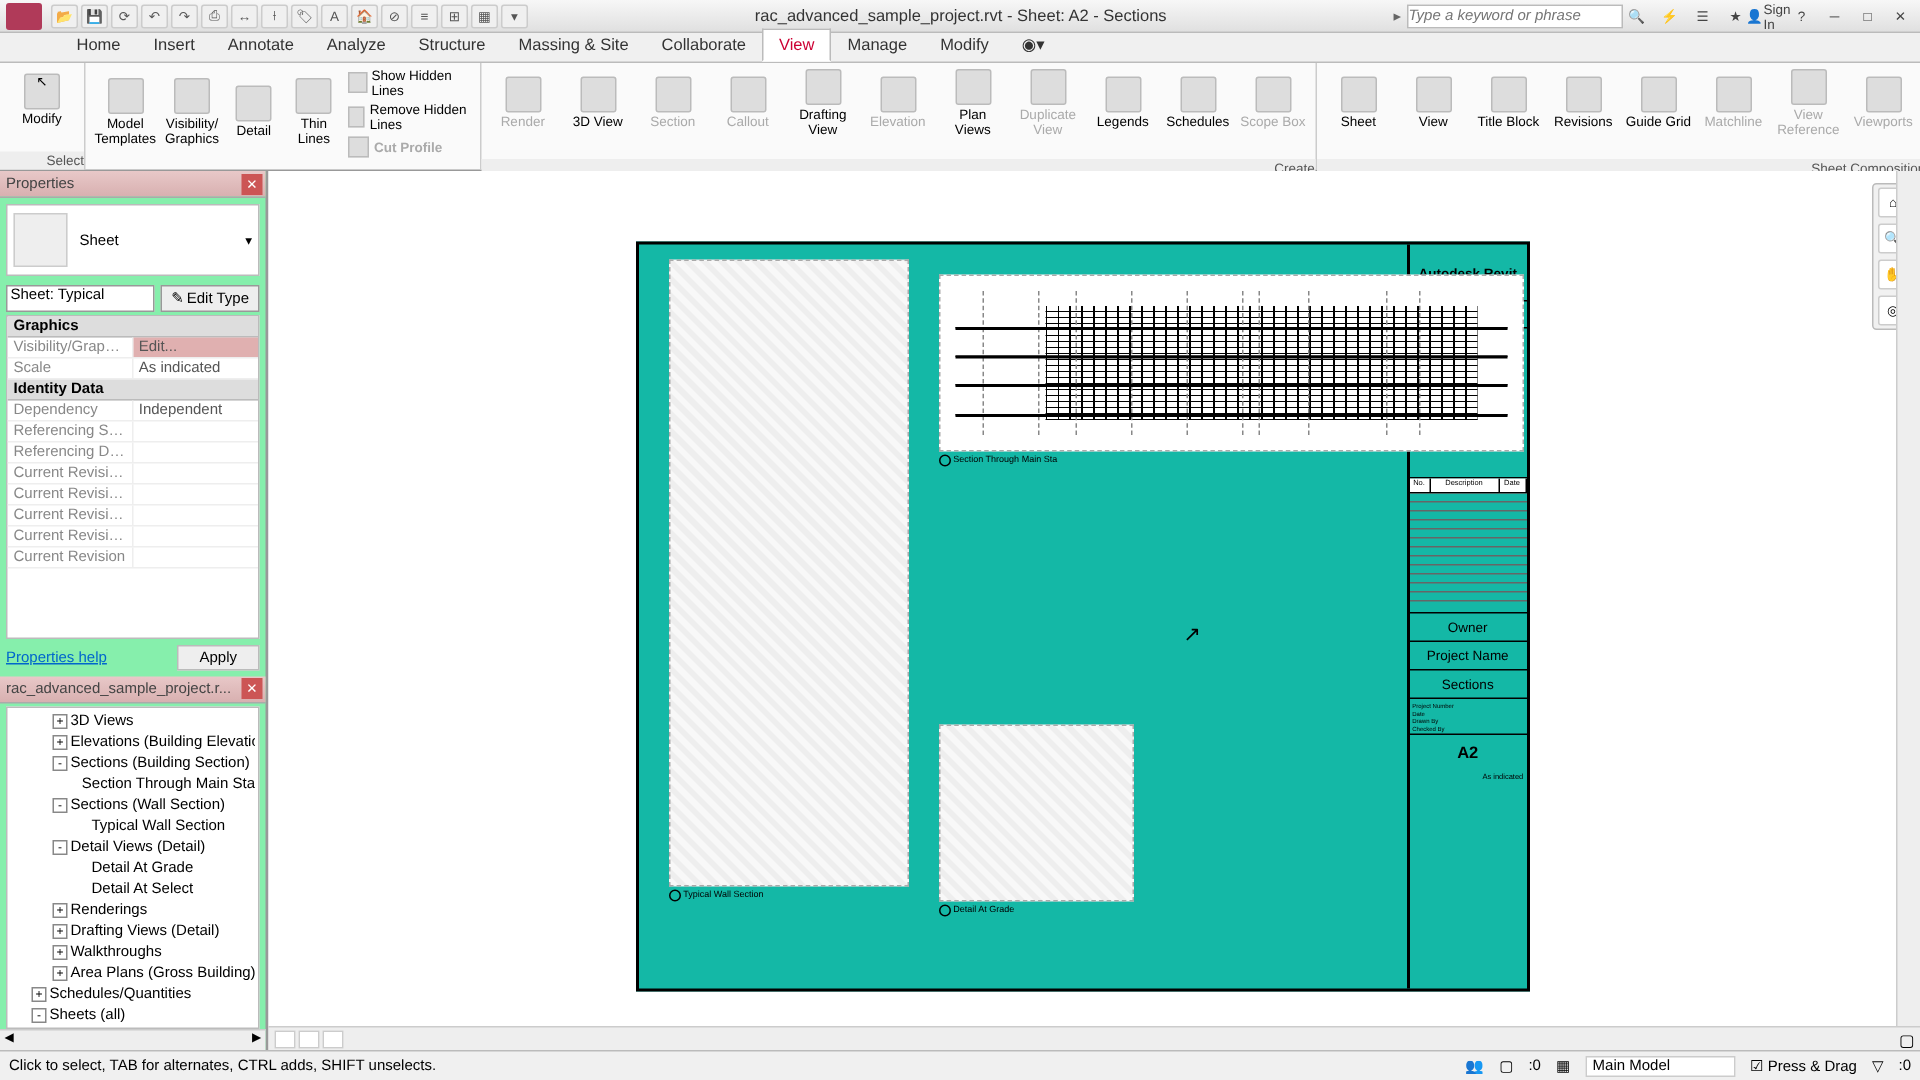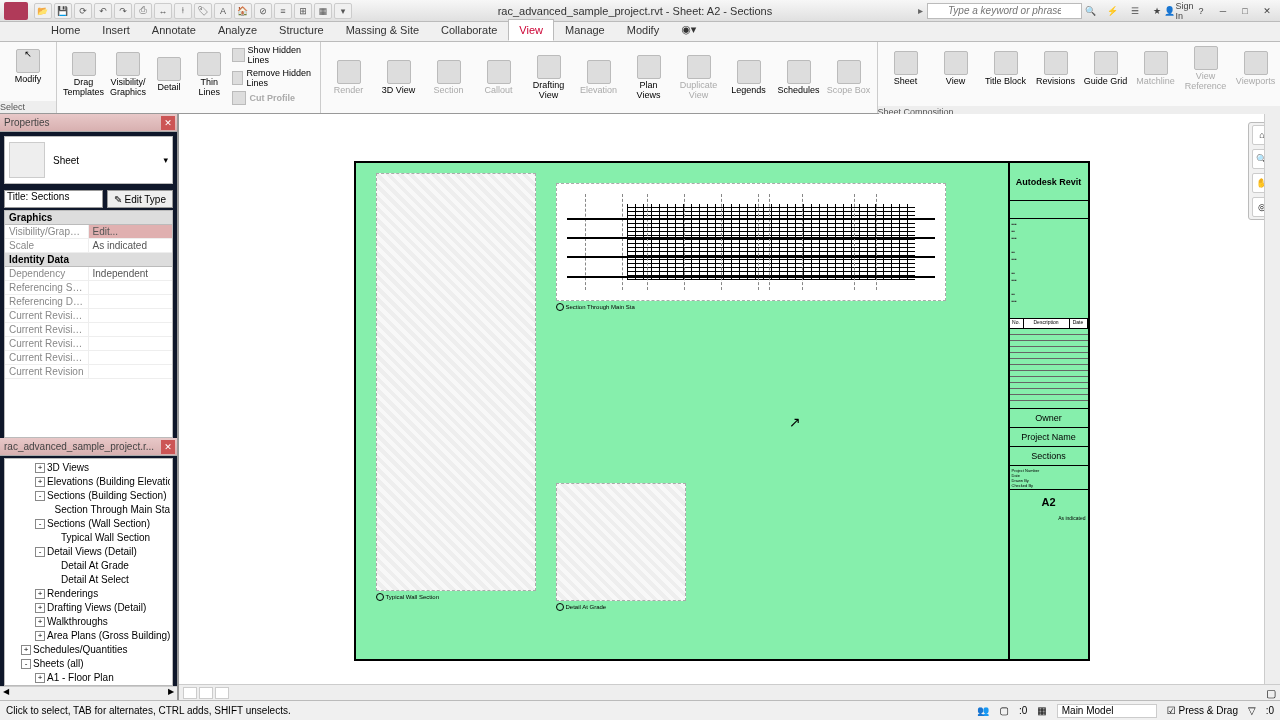--- a/index.html
+++ b/index.html
@@ -4,47 +4,47 @@
 <style>
 * { margin: 0; padding: 0; box-sizing: border-box; font-family: "Segoe UI", Tahoma, sans-serif; }
 body { width: 1280px; height: 720px; background: #e8e8e8; overflow: hidden; font-size: 11px; position: relative; }
 
 
 .title-bar { height: 22px; background: linear-gradient(#f7f7f7,#e0e0e0); border-bottom: 1px solid #bbb; display: flex; align-items: center; padding: 0 4px; }
 .app-icon { width: 24px; height: 18px; background: #b03a59; border-radius: 2px; margin-right: 6px; }
 .qat { display: flex; gap: 2px; align-items: center; }
 .qat-btn { width: 18px; height: 16px; background: #f0f0f0; border: 1px solid #ccc; border-radius: 2px; display: flex; align-items: center; justify-content: center; font-size: 9px; color: #555; }
 .title-text { flex: 1; text-align: center; font-size: 11px; color: #333; }
-.search-box { width: 155px; height: 16px; border: 1px solid #bbb; background: #fff; font-size: 10px; font-style: italic; color: #888; padding: 0 20px; }
+.search-box { width: 144px; height: 16px; border: 1px solid #bbb; background: #fff; font-size: 10px; font-style: italic; color: #888; padding: 0 0; }
 .title-right { display: flex; gap: 4px; align-items: center; }
 .win-btn { width: 18px; height: 16px; display: flex; align-items: center; justify-content: center; font-size: 9px; color: #444; }
 
 
 .ribbon-tabs { height: 20px; background: #f0f0f0; border-bottom: 1px solid #bbb; display: flex; align-items: flex-end; padding-left: 40px; }
 .ribbon-tab { padding: 4px 10px; font-size: 11px; color: #333; cursor: pointer; border: 1px solid transparent; }
 .ribbon-tab.active { background: #fff; border: 1px solid #bbb; border-bottom: 1px solid #fff; color: #c03; }
 
 
 .ribbon { height: 72px; background: #fafafa; border-bottom: 1px solid #999; display: flex; }
 .ribbon-panel { border-right: 1px solid #ccc; padding: 2px 4px; display: flex; flex-direction: column; justify-content: space-between; }
 .panel-body { display: flex; gap: 2px; flex: 1; }
-.panel-title { font-size: 9px; text-align: left; color: #555; background: #eee; margin: 12px -4px -2px -4px; padding: 1px 0; }
+.panel-title { font-size: 9px; text-align: right; color: #555; background: #eee; margin: 12px -4px -2px -4px; padding: 1px 0; }
 .big-btn { display: flex; flex-direction: column; align-items: center; justify-content: center; width: 48px; font-size: 9px; text-align: center; line-height: 1.1; cursor: pointer; padding: 2px; }
 .big-btn.disabled { color: #aaa; }
 .big-btn .icn { width: 24px; height: 24px; background: #ddd; border: 1px solid #bbb; margin-bottom: 2px; border-radius: 2px; }
 .small-btns { display: flex; flex-direction: column; gap: 1px; justify-content: center; }
 .small-btn { display: flex; align-items: center; gap: 3px; font-size: 9px; padding: 1px 2px; cursor: pointer; }
 .small-btn .icn-s { width: 14px; height: 14px; background: #ddd; border: 1px solid #bbb; }
 .small-btn.disabled { color: #aaa; font-weight: bold; }
 
 
 .main { position: absolute; top: 114px; left: 0; right: 0; bottom: 20px; display: flex; }
 
 
-.props-panel { width: 178px; background: #0f172a; border-right: 1px solid #999; display: flex; flex-direction: column; }
+.props-panel { width: 178px; background: #86efac; border-right: 1px solid #999; display: flex; flex-direction: column; }
 .panel-header { height: 18px; background: linear-gradient(#e8c8c8,#d8b0b0); border-bottom: 1px solid #aaa; display: flex; align-items: center; padding: 0 4px; font-size: 10px; color: #444; position: relative; }
 .panel-header .close-x { position: absolute; right: 2px; width: 14px; height: 14px; background: #c55; color: #fff; font-size: 9px; display: flex; align-items: center; justify-content: center; }
 .type-selector { height: 48px; background: #fff; border: 1px solid #bbb; margin: 4px; display: flex; align-items: center; padding: 4px; }
 .type-selector .preview { width: 36px; height: 36px; background: #eee; border: 1px solid #ccc; margin-right: 8px; }
 .type-combo { flex: 1; font-size: 10px; }
 .instance-row { display: flex; margin: 2px 4px; gap: 4px; }
 .instance-combo { flex: 1; height: 18px; background: #fff; border: 1px solid #999; font-size: 10px; padding: 0 2px; }
 .edit-type-btn { height: 18px; background: #eee; border: 1px solid #999; font-size: 10px; padding: 0 6px; display: flex; align-items: center; gap: 2px; }
 .props-grid { flex: 1; background: #fff; margin: 0 4px; border: 1px solid #bbb; font-size: 10px; overflow: hidden; }
 .props-cat { background: #ddd; font-weight: bold; padding: 1px 4px; border-bottom: 1px solid #bbb; }
@@ -60,21 +60,21 @@
 .tree { font-size: 10px; line-height: 14px; padding: 2px; }
 .tree-item { white-space: nowrap; overflow: hidden; display: flex; align-items: center; }
 .tree-toggle { width: 10px; height: 10px; border: 1px solid #888; font-size: 8px; line-height: 8px; text-align: center; margin-right: 2px; flex-shrink: 0; }
 .indent1 { padding-left: 14px; }
 .indent2 { padding-left: 28px; }
 .indent3 { padding-left: 42px; }
 
 
 .canvas-wrap { flex: 1; background: #fff; position: relative; border-left: 1px solid #999; }
 .canvas-scroller { position: absolute; top: 0; left: 0; right: 16px; bottom: 16px; background: #fff; overflow: hidden; display: flex; align-items: center; justify-content: center; }
-.sheet-border { width: 736px; height: 500px; border: 2px solid #000; position: relative; background: #86efac; margin-top: 24px; }
+.sheet-border { width: 596px; height: 500px; border: 2px solid #000; position: relative; background: #14b8a6; margin-top: 24px; }
 .title-block { position: absolute; right: 0; top: 0; width: 80px; height: 100%; border-left: 2px solid #000; display: flex; flex-direction: column; }
 .tb-logo { height: 38px; border-bottom: 1px solid #000; display: flex; align-items: center; justify-content: center; font-weight: bold; font-size: 9px; text-align: center; }
 .tb-linerows { height: 100px; border-bottom: 1px solid #000; padding: 2px; font-size: 5px; line-height: 7px; color: #333; }
 .tb-revtable { height: 90px; border-bottom: 1px solid #000; }
 .tb-revhead { display: flex; background: #fff; border-bottom: 1px solid #000; height: 10px; }
 .tb-revhead div { border-right: 1px solid #000; font-size: 5px; text-align: center; }
 .tb-revbody { height: 80px; }
 .tb-revbody .rline { height: 6px; border-bottom: 1px solid #666; }
 .tb-field { border-bottom: 1px solid #000; text-align: center; font-size: 9px; padding: 4px 0; }
 .tb-sheetnum { text-align: center; font-size: 11px; font-weight: bold; padding: 6px 0; }
@@ -178,21 +178,21 @@
           <div class="icn">↖</div>
           <span>Modify</span>
         </div>
     </div>
     <div class="panel-title">Select</div>
   </div>
   <div class="ribbon-panel">
     <div class="panel-body">
       <div class="big-btn">
           <div class="icn"></div>
-          <span>Drag Templates</span>
+          <span>Model Templates</span>
         </div>
       <div class="big-btn">
           <div class="icn"></div>
           <span>Visibility/ Graphics</span>
         </div>
       <div class="big-btn">
           <div class="icn"></div>
           <span>Detail</span>
         </div>
       <div class="big-btn">
@@ -256,20 +256,21 @@
         </div>
       <div class="big-btn">
           <div class="icn"></div>
           <span>Schedules</span>
         </div>
       <div class="big-btn disabled">
           <div class="icn"></div>
           <span>Scope Box</span>
         </div>
     </div>
+    <div class="panel-title">Create</div>
   </div>
   <div class="ribbon-panel">
     <div class="panel-body">
       <div class="big-btn">
           <div class="icn"></div>
           <span>Sheet</span>
         </div>
       <div class="big-btn">
           <div class="icn"></div>
           <span>View</span>
@@ -311,21 +312,21 @@
     <div class="panel-header">
       <span>Properties</span>
       <div class="close-x">✕</div>
     </div>
     <div class="type-selector">
       <div class="preview"></div>
       <div class="type-combo">Sheet</div>
       <span style="font-size:9px">▾</span>
     </div>
     <div class="instance-row">
-      <div class="instance-combo">Title: Sections</div>
+      <div class="instance-combo">Sheet: Typical</div>
       <div class="edit-type-btn">
           <span>✎</span>
           <span>Edit Type</span>
         </div>
     </div>
     <div class="props-grid">
       <div class="props-cat">Graphics</div>
       <div class="props-row">
           <div class="props-key">Visibility/Graphi...</div>
           <div class="props-val" style="background:#e0b0b0">Edit...</div>
@@ -360,20 +361,24 @@
           <div class="props-val"></div>
         </div>
       <div class="props-row">
           <div class="props-key">Current Revisio...</div>
           <div class="props-val"></div>
         </div>
       <div class="props-row">
           <div class="props-key">Current Revision</div>
           <div class="props-val"></div>
         </div>
+    </div>
+    <div class="props-footer">
+      <a class="props-help">Properties help</a>
+      <button class="apply-btn">Apply</button>
     </div>
 
     <div class="panel-header">
       <span>rac_advanced_sample_project.r...</span>
       <div class="close-x">✕</div>
     </div>
     <div class="browser-panel">
       <div class="tree" id="tree">
           <div class="tree-item indent2">
             <span class="tree-toggle">+</span>

